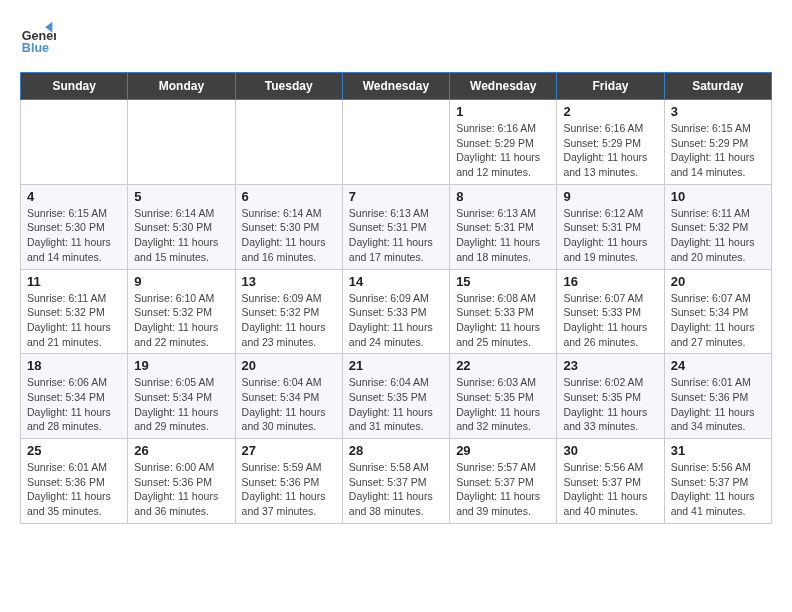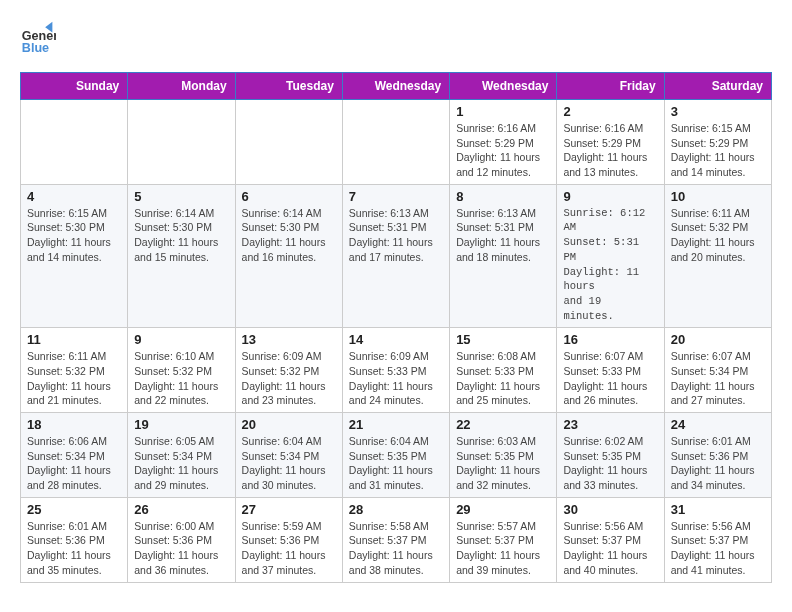--- a/index.html
+++ b/index.html
@@ -37,23 +37,23 @@
     .location {
       font-size: 16px;
       color: #555;
     }
     .calendar {
       width: 100%;
       border-collapse: collapse;
       font-size: 11px;
     }
     .calendar th {
-      background: #a21caf;
+      background: #404040;
       color: #fff;
-      text-align: right;
+      text-align: center;
       padding: 6px 8px;
       font-size: 12px;
       font-weight: bold;
       border: 1px solid #3a7bc8;
     }
     .calendar td {
       border: 1px solid #ccc;
       vertical-align: top;
       padding: 4px 6px;
       min-height: 80px;
@@ -164,21 +164,21 @@
         </td>
         <td>
           <div class="day-number">8</div>
           <div class="day-info" style="white-space: pre-line;">Sunrise: 6:13 AM
 Sunset: 5:31 PM
 Daylight: 11 hours
 and 18 minutes.</div>
         </td>
         <td>
           <div class="day-number">9</div>
-          <div class="day-info" style="white-space: pre-line; font-family: Liberation Mono, monospace;">Sunrise: 6:12 AM
+          <div class="day-info" style="white-space: pre-line;">Sunrise: 6:12 AM
 Sunset: 5:31 PM
 Daylight: 11 hours
 and 19 minutes.</div>
         </td>
         <td>
           <div class="day-number">10</div>
           <div class="day-info" style="white-space: pre-line;">Sunrise: 6:11 AM
 Sunset: 5:32 PM
 Daylight: 11 hours
 and 20 minutes.</div>

